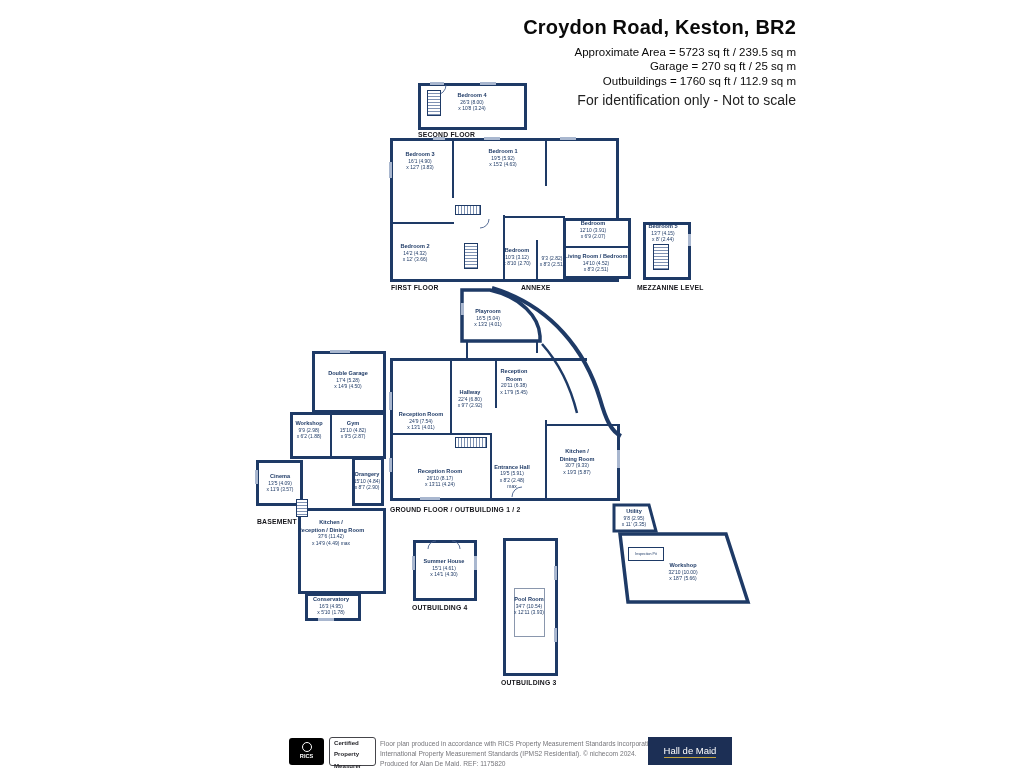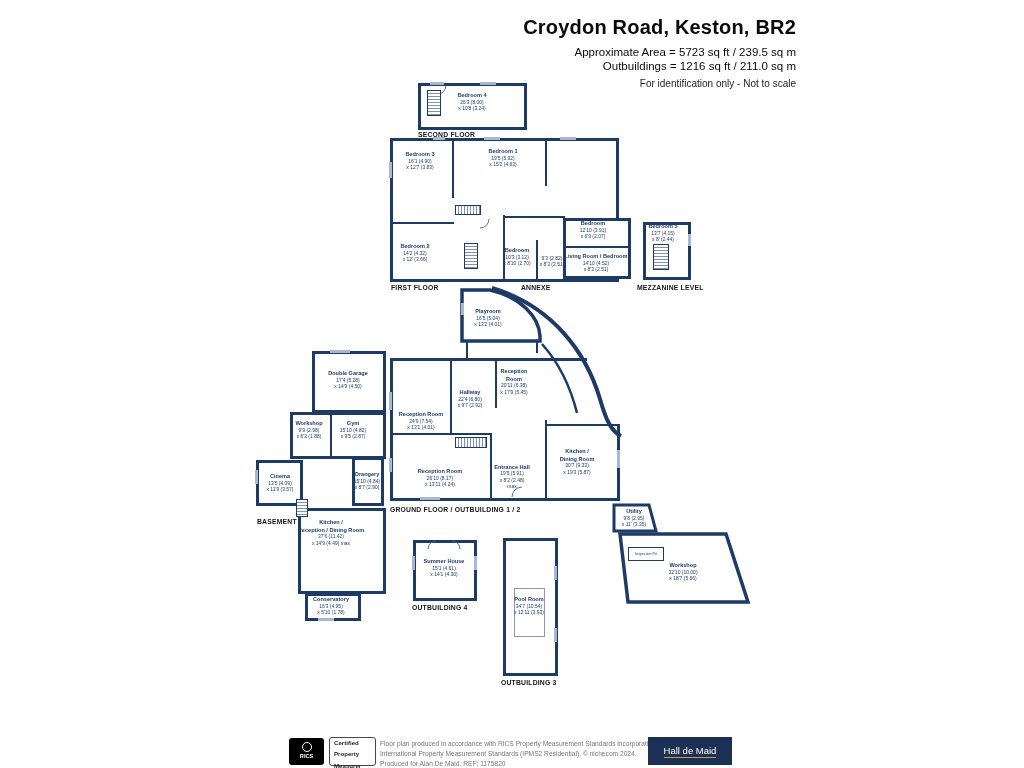--- a/index.html
+++ b/index.html
@@ -2,21 +2,21 @@
 <html><head>
 <meta charset="utf-8">
 <style>
   html,body{margin:0;padding:0;background:#fff;}
   .canvas{position:relative;width:1024px;height:768px;background:#fff;overflow:hidden;
           font-family:Liberation Sans, sans-serif;color:#1e3a66;padding-left:28px;}
   
   .hdr{position:absolute;top:16px;right:256px;text-align:right;color:#0a0a0a;}
   .hdr .title{font-size:20px;font-weight:bold;letter-spacing:.2px;margin-bottom:6px;}
   .hdr .area{font-size:11.5px;line-height:1.25;}
-  .hdr .disc{font-size:10px;margin-top:4px;color:#222;}
+  .hdr .disc{font-size:14px;margin-top:4px;color:#222;}
   
   .bldg{position:absolute;border:3px solid #1e3a66;background:#fff;box-sizing:border-box;}
   .wall{position:absolute;background:#1e3a66;}
   .thinbox{position:absolute;border:1px solid #8a97ad;background:#fff;box-sizing:border-box;}
   .win{position:absolute;background:#a9b7cf;}
   .stairs-v{position:absolute;border:1px solid #1e3a66;box-sizing:border-box;
             background:repeating-linear-gradient(180deg,#fff 0 2px,#7f92b3 2px 3px);}
   .stairs-h{position:absolute;border:1px solid #1e3a66;box-sizing:border-box;
             background:repeating-linear-gradient(90deg,#fff 0 2px,#7f92b3 2px 3px);}
   .overlay{position:absolute;left:0;top:0;pointer-events:none;}
@@ -45,21 +45,22 @@
   .brand span{color:#fff;font-size:9.5px;border-bottom:1px solid #c2a23c;padding-bottom:1px;}
 </style>
 </head>
 <body>
 
 <div class="canvas">
 
   <div class="hdr">
     <div class="title">Croydon Road, Keston, BR2</div>
     <div class="area">Approximate Area = 5723 sq ft / 239.5 sq m</div>
-    <div class="area">Outbuildings = 1216 sq ft / 211.0 sq m</div>
+    <div class="area">Garage = 270 sq ft / 25 sq m</div>
+    <div class="area">Outbuildings = 1760 sq ft / 112.9 sq m</div>
     <div class="disc">For identification only - Not to scale</div>
   </div>
 
   <div class="bldg" style="left:418px;top:83px;width:109px;height:47px;"></div>
   <div class="bldg" style="left:390px;top:138px;width:229px;height:144px;"></div>
   <div class="bldg" style="left:563px;top:218px;width:68px;height:61px;"></div>
   <div class="bldg" style="left:643px;top:222px;width:48px;height:58px;"></div>
   <div class="bldg" style="left:312px;top:351px;width:74px;height:62px;"></div>
   <div class="bldg" style="left:290px;top:412px;width:96px;height:47px;"></div>
   <div class="bldg" style="left:256px;top:460px;width:47px;height:46px;"></div>

